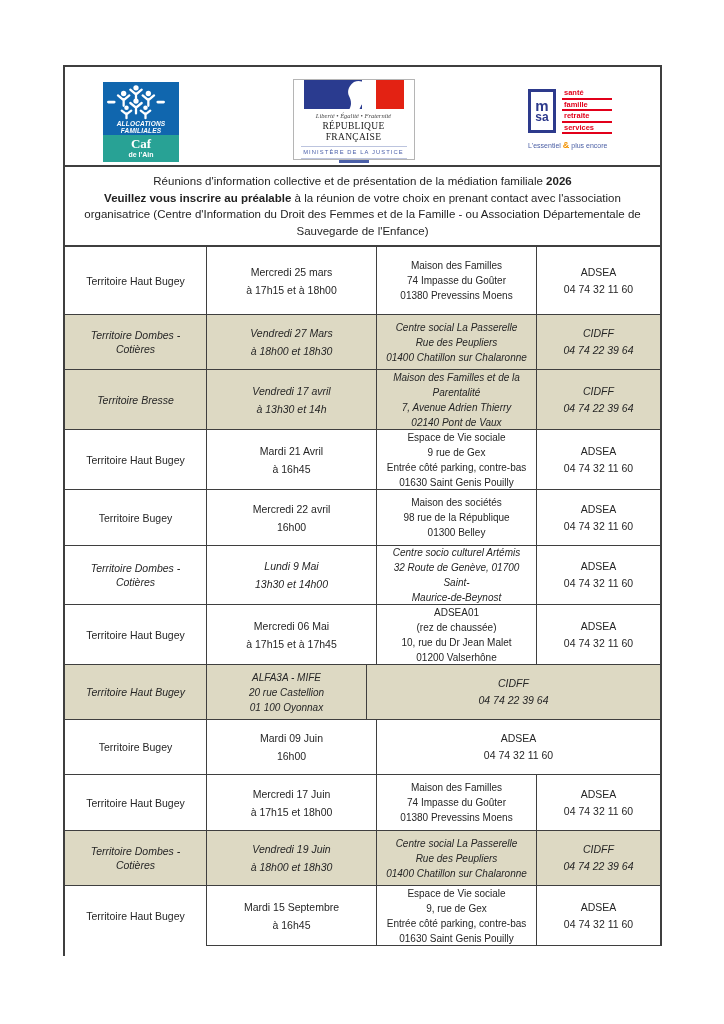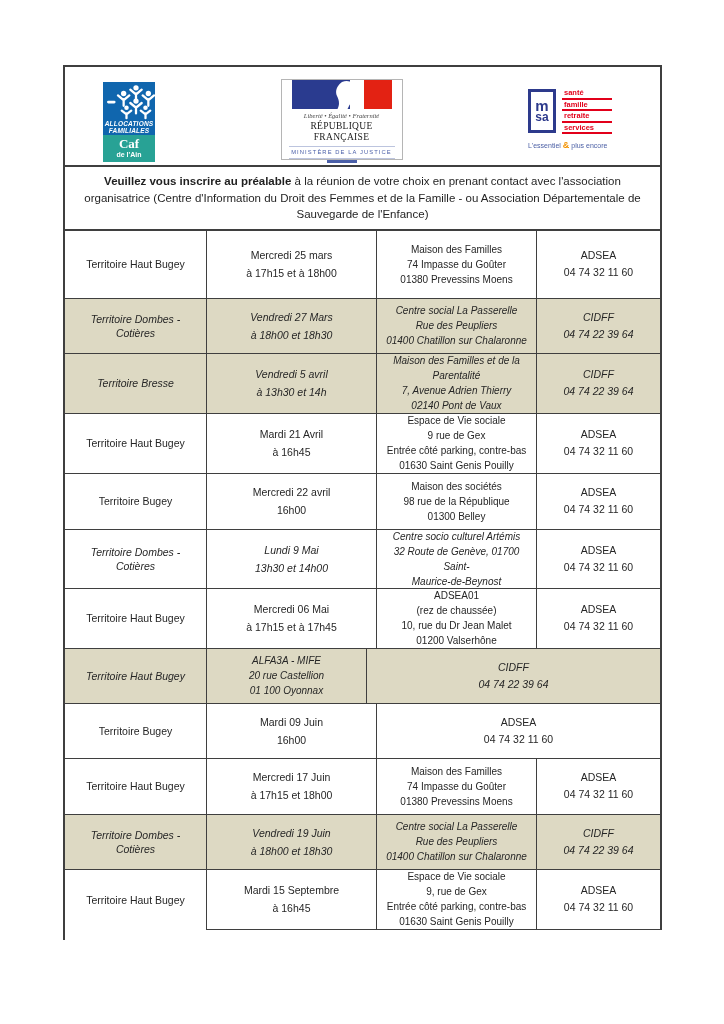--- a/index.html
+++ b/index.html
@@ -11,21 +11,21 @@
   }
   .doc { position:absolute; left:63px; top:65px; width:599px; }
 
   
   .logo-box {
     height:102px; border:2px solid #3f3f3f; box-sizing:border-box;
     display:flex; justify-content:space-between; align-items:flex-start;
     padding:0 40px 0 38px; background:#fff;
   }
   
-  .caf { width:52px; margin-top:15px; }
+  .caf { width:76px; margin-top:15px; }
   .caf-blue { background:#1066ae; height:53px; position:relative; }
   .caf-people { position:absolute; top:2px; left:1px; }
   .caf-alloc {
     position:absolute; bottom:1px; width:100%;
     color:#fff; font-size:6.5px; line-height:7px; font-weight:bold; font-style:italic;
     text-align:center; letter-spacing:.2px;
   }
   .caf-teal { background:#28a295; height:27px; text-align:center; color:#fff; }
   .caf-name { font-size:13px; font-weight:bold; line-height:14px; padding-top:2px; font-family:"Liberation Serif",serif; }
   .caf-sub  { font-size:7px; font-weight:bold; line-height:8px; }
@@ -186,20 +186,23 @@
       <div class="msa-tagline">
         <span>L'essentiel</span>
         <span class="amp">&amp;</span>
         <span>plus encore</span>
       </div>
     </div>
   </div>
 
   <div class="header-box">
     <div>
+      <span>Réunions d'information collective et de présentation de la médiation familiale </span><b>2026</b>
+    </div>
+    <div>
       <b>Veuillez vous inscrire au préalable</b><span> à la réunion de votre choix en prenant contact avec l'association organisatrice (Centre d'Information du Droit des Femmes et de la Famille - ou Association Départementale de Sauvegarde de l'Enfance)</span>
     </div>
   </div>
 
   <div class="tbl" id="meeting-table">
   <div class="row">
     <div class="cell c1">
       <div>Territoire Haut Bugey</div>
     </div>
     <div class="cell c2">
@@ -234,21 +237,21 @@
       <div>CIDFF</div>
       <div>04 74 22 39 64</div>
     </div>
   </div>
 
   <div class="row shaded">
     <div class="cell c1 it">
       <div>Territoire Bresse</div>
     </div>
     <div class="cell c2 it">
-          <div>Vendredi 5 avril</div>
+          <div>Vendredi 17 avril</div>
           <div>à 13h30 et 14h</div>
         </div>
     <div class="cell c3 it">
           <div>Maison des Familles et de la</div>
           <div>Parentalité</div>
           <div>7, Avenue Adrien Thierry</div>
           <div>02140 Pont de Vaux</div>
         </div>
     <div class="cell c4 it">
       <div>CIDFF</div>

